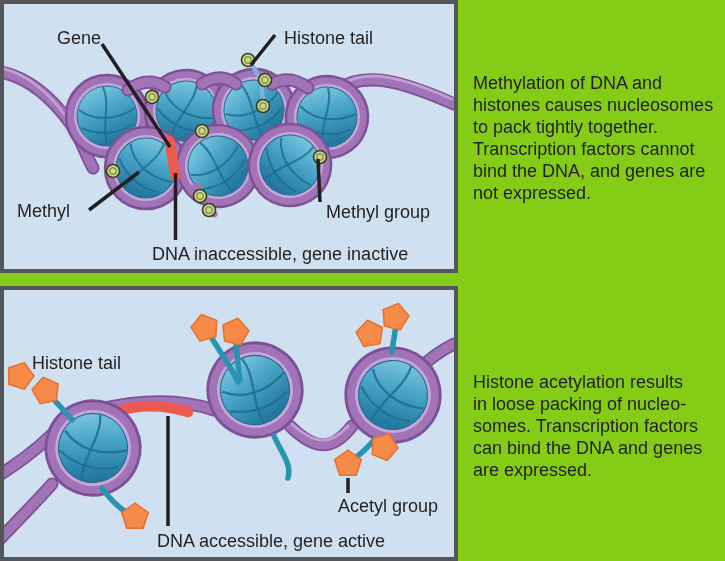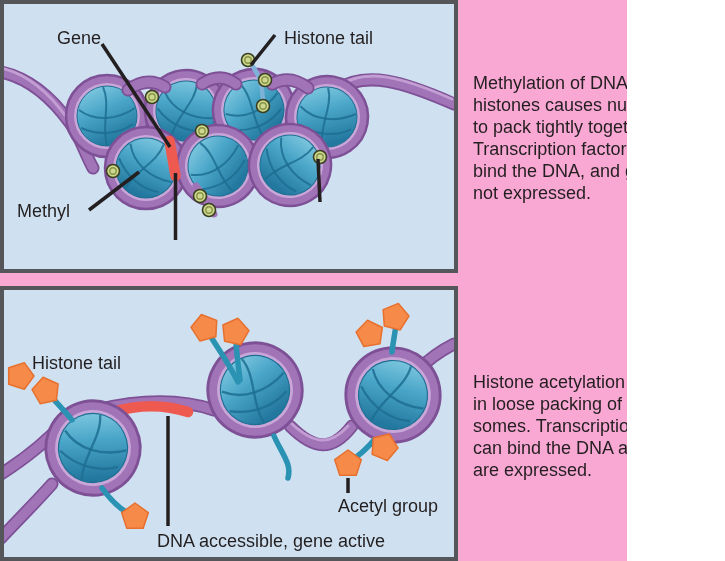--- a/index.html
+++ b/index.html
@@ -1,17 +1,17 @@
 <!DOCTYPE html>
 <html style="--panel-bg: #cfe1f0; --panel-border: #55565a; --dna-purple: #a173b7; --dna-purple-dark: #7e5096; --dna-purple-light: #c9a6d8; --histone-blue-light: #8ed2e6; --histone-blue: #49a5c8; --histone-blue-deep: #23789f; --histone-blue-dark: #1d6e92; --gene-red: #ef5a50; --methyl-green: #ccd88e; --methyl-outline: #3a401f; --methyl-inner: #8a9448; --acetyl-orange: #f58a49; --acetyl-orange-dark: #e8702e; --tail-teal: #2a92b2; --tail-blue: #7fb2d8; --label-text: #231f20;"><head>
 <meta charset="utf-8">
 <style>
   html,body{margin:0;padding:0;background:#ffffff;}
-  #stage{position:relative;width:594px;height:561px;background:#f9a8d4;overflow:hidden;
-         font-family:"Liberation Sans",sans-serif;padding-left:33px;}
+  #stage{position:relative;width:725px;height:561px;background:#84cc16;overflow:hidden;
+         font-family:"Liberation Sans",sans-serif;}
   .panel{position:absolute;left:0;width:458px;background:var(--panel-bg);
          border:4px solid var(--panel-border);box-sizing:border-box;}
   #panel-top{top:0;height:273px;}
   #panel-bottom{top:286px;height:275px;}
   .panel svg{position:absolute;left:0;top:0;display:block;}
   .plabel{position:absolute;font-size:18px;line-height:20px;color:var(--label-text);
           white-space:nowrap;}
   .caption{position:absolute;left:473px;width:254px;font-size:18px;line-height:22px;
            color:var(--label-text);white-space:pre-line;}
   #caption-top{top:72px;}
@@ -117,20 +117,22 @@
         <line class="leader" x1="271" y1="31" x2="247" y2="61"></line>
         <line class="leader" x1="85" y1="206" x2="135" y2="168"></line>
         <line class="leader" x1="316" y1="198" x2="314" y2="155"></line>
         <line class="leader" x1="171.5" y1="169" x2="171.5" y2="236"></line>
       </g>
     </svg>
 
     <div class="plabel" style="left:53px;top:24px">Gene</div>
     <div class="plabel" style="left:280px;top:24px">Histone tail</div>
     <div class="plabel" style="left:13px;top:197px">Methyl</div>
+    <div class="plabel" style="left:322px;top:198px">Methyl group</div>
+    <div class="plabel" style="left:148px;top:240px">DNA inaccessible, gene inactive</div>
   </div>
 
   <div class="panel" id="panel-bottom">
     <svg width="450" height="267" viewBox="0 0 450 267">
 
       <g>
         <path class="strand-o" d="M -3 184 C 22 168 42 152 58 134"></path>
         <path class="strand" d="M -3 184 C 22 168 42 152 58 134"></path>
         <path class="strand-o" d="M 48 194 C 32 212 14 230 -3 248"></path>
         <path class="strand" d="M 48 194 C 32 212 14 230 -3 248"></path>

